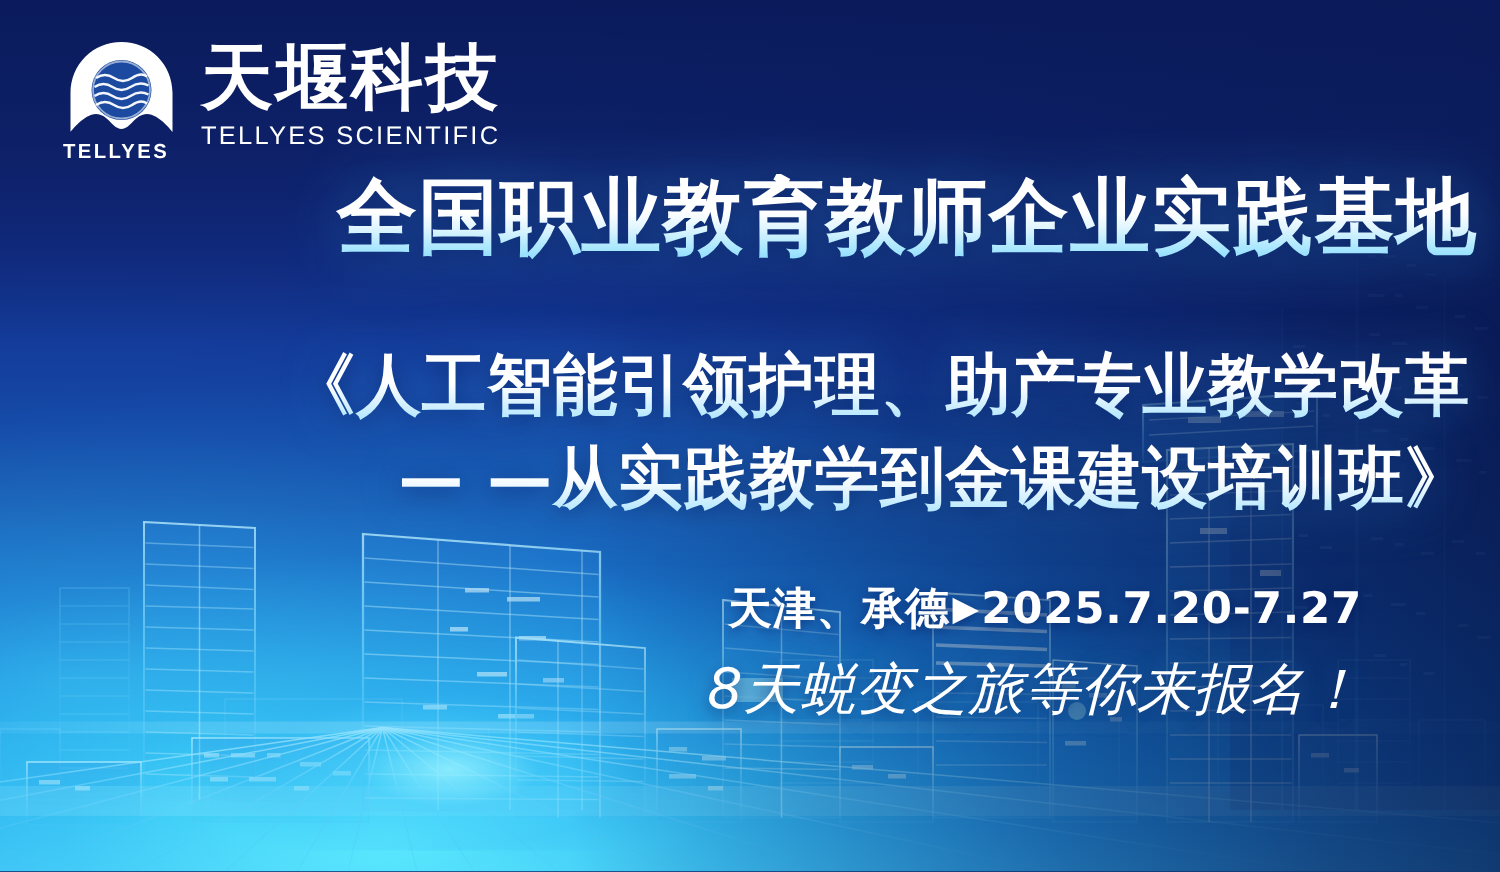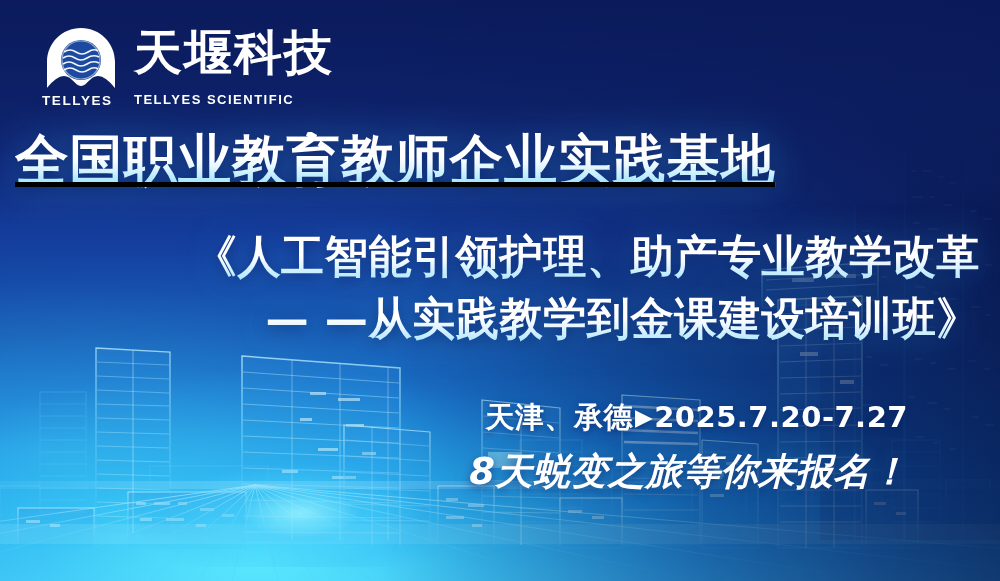--- a/index.html
+++ b/index.html
@@ -51,26 +51,26 @@
   #logomark .tellyes{
     position:absolute; left:0; bottom:0; width:78px; text-align:left;
     font-size:13.5px; letter-spacing:1.6px; font-weight:700; color:#ffffff;
   }
   #logotext{ margin-left:14px; padding-top:2px; }
   #cnname{
     font-size:48px; font-weight:700; color:#ffffff; line-height:1.04;
     letter-spacing:2px; font-family:Liberation Sans, sans-serif;
   }
   #enname{
-    font-size:13px; font-weight:700; color:#ffffff; letter-spacing:1.5px;
-    margin-top:14px;
-  }
-
-  
-  #headline{ position:absolute; left:0; right:0; top:132px; text-align:left;text-decoration:underline; }
+    font-size:17px; font-weight:400; color:#ffffff; letter-spacing:1.5px;
+    margin-top:3px;
+  }
+
+  
+  #headline{ position:absolute; left:0; right:0; top:116px; text-align:right; }
   .h1{
     font-size:55px; font-weight:800; line-height:1.04; letter-spacing:1px;
     font-family:"DejaVu Sans","Liberation Sans",sans-serif;
     background:linear-gradient(180deg,#ffffff 0%,#ffffff 44%,#e2f6ff 62%,#a7e6ff 88%,#8fdcff 100%);
     -webkit-background-clip:text; background-clip:text; color:transparent;
     -webkit-text-fill-color:transparent;
     filter:drop-shadow(0 3px 9px rgba(6,26,95,.78)) drop-shadow(0 0 18px rgba(70,190,255,.35));
     transform:scaleX(.97);
   }
   #sub{ position:absolute; left:0; right:0; top:226px; text-align:right; }
@@ -83,26 +83,25 @@
     filter:drop-shadow(0 3px 8px rgba(6,26,95,.70)) drop-shadow(0 0 16px rgba(70,190,255,.30));
     transform:scaleX(.96);
   }
 
   
   #infoblock{ position:absolute; right:92px; top:386px; text-align:right; }
   #dateline{
     font-size:29px; font-weight:700; color:#ffffff; letter-spacing:.5px;
     font-family:"DejaVu Sans","Liberation Sans",sans-serif; white-space:nowrap;
     text-shadow:0 2px 7px rgba(6,26,95,.6);
-    margin-top:12px;
   }
   #dateline .tri{ font-size:23px; padding:0 1px 0 2px; position:relative; top:-2px; }
   #slogan{
     margin-top:9px;
-    font-size:37px; font-weight:700; font-style:italic; color:#ffffff;
+    font-size:37px; font-weight:400; font-style:italic; color:#ffffff;
     letter-spacing:.5px; white-space:nowrap;
     font-family:"DejaVu Sans","Liberation Sans",sans-serif;
     text-shadow:0 3px 10px rgba(6,26,95,.65), 0 0 16px rgba(90,200,255,.35);
   }
 </style>
 </head>
 <body>
 
 <div id="poster">
 

